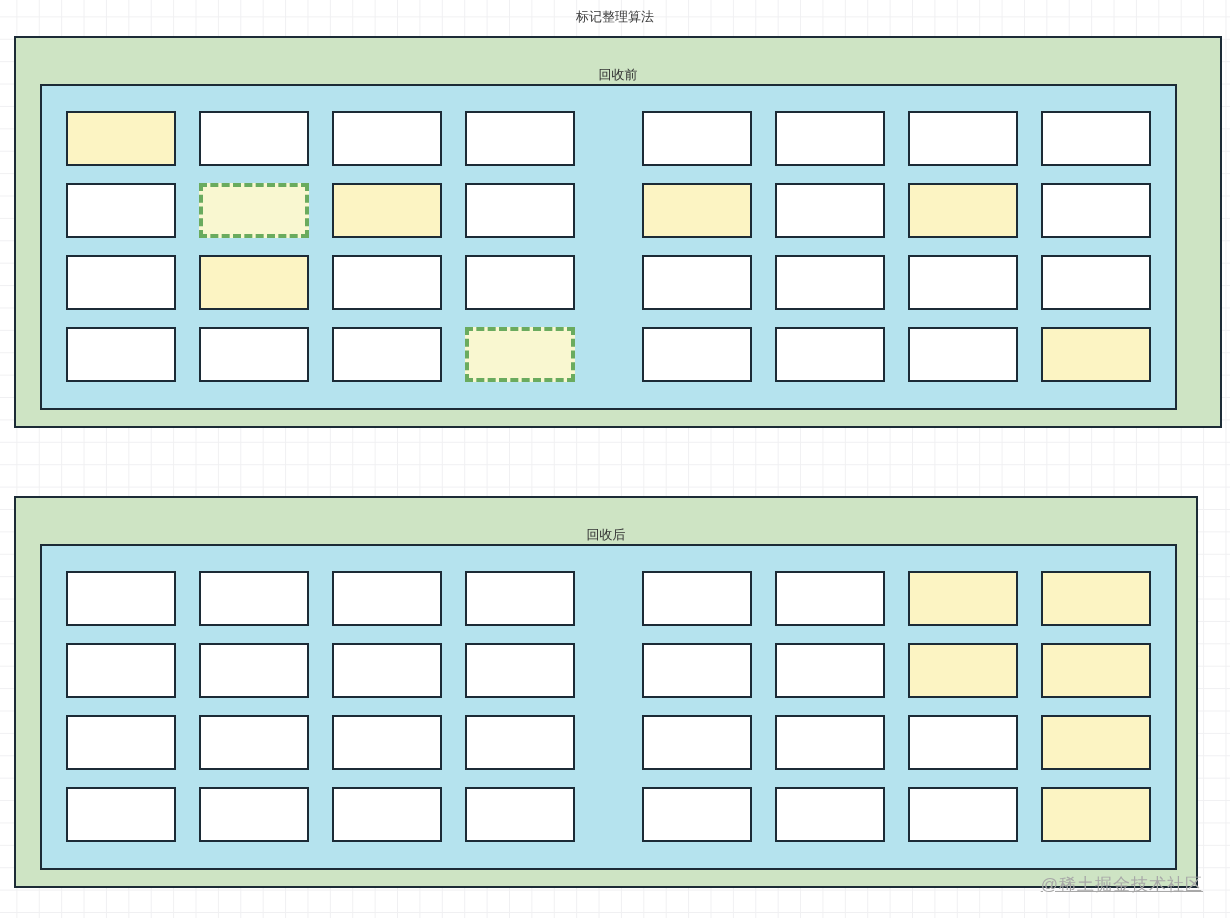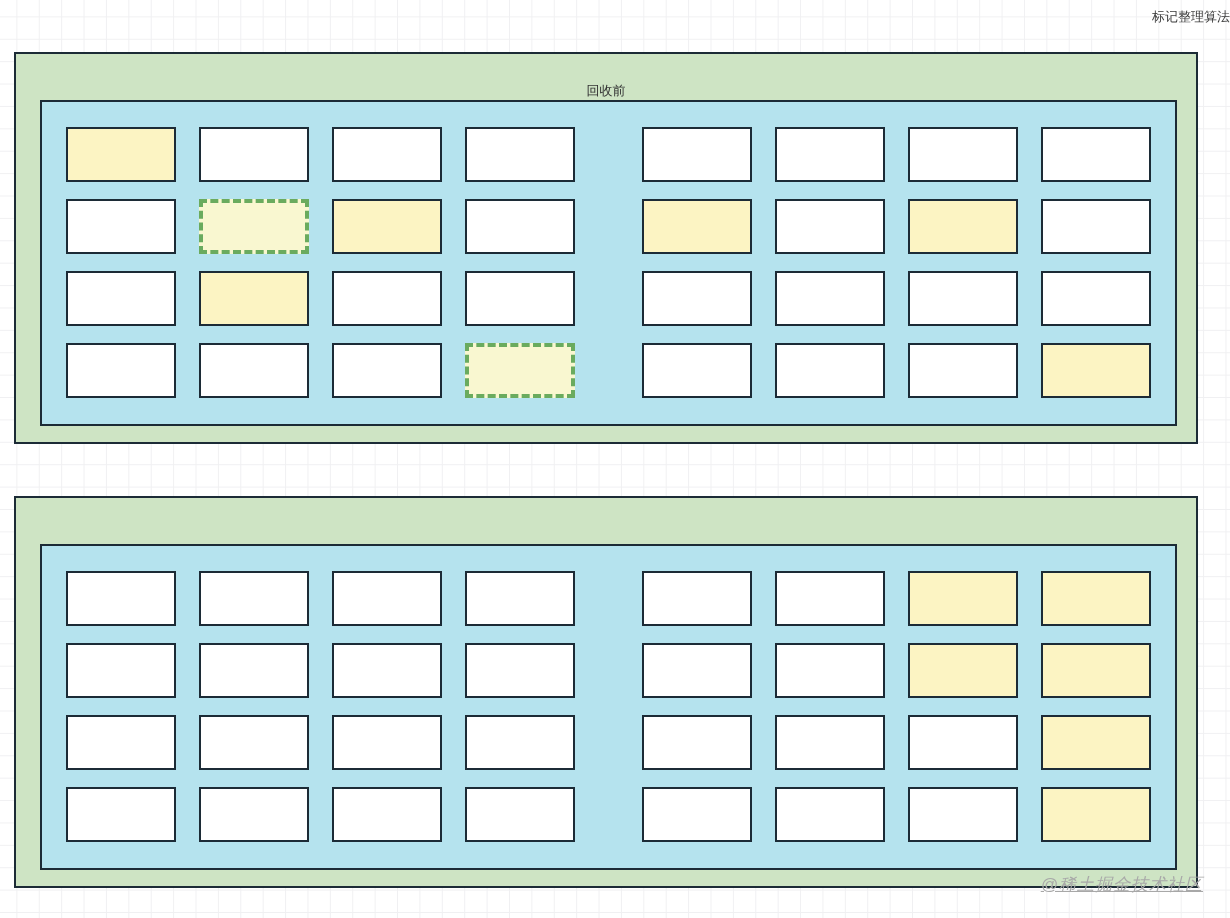--- a/index.html
+++ b/index.html
@@ -23,33 +23,33 @@
       linear-gradient(var(--grid-line) 1px, transparent 1px),
       linear-gradient(90deg, var(--grid-line) 1px, transparent 1px);
     background-size: 22.4px 22.4px;
     background-position: -6px -6px;
   }
   .diagram-title {
     position: absolute;
     top: 8px;
     left: 0;
     width: 100%;
-    text-align: right;
+    text-align: center;
     font-size: 13px;
     color: #3a3a3a;
   }
   .panel {
     position: absolute;
     left: 14px;
     width: 1180px;
     height: 388px;
     background: var(--panel-bg);
     border: 2px solid var(--block-border);
   }
-  .panel-before { top: 52px; }
+  .panel-before { top: 36px; padding-left: 24px; }
   .panel-after  { top: 496px; }
   .panel-label {
     position: absolute;
     top: 28px;
     left: 0;
     width: 100%;
     text-align: center;
     font-size: 13px;
     color: #333333;
   }
@@ -91,21 +91,20 @@
   }
   .watermark-juejin {
     position: absolute;
     top: 873px;
     right: 27px;
     font-size: 17px;
     color: #a8a8a8;
     text-decoration: underline;
     letter-spacing: 1px;
     cursor: pointer;
-    font-style: italic;
   }
   .watermark-csdn {
     position: absolute;
     top: 891px;
     right: 16px;
     font-size: 19px;
     color: #9d9d9d;
     letter-spacing: 1px;
   }
 </style>
@@ -158,20 +157,21 @@
             <div class="block free"></div>
             <div class="block free"></div>
             <div class="block free"></div>
             <div class="block live"></div>
           </div>
         </div>
     </div>
   </section>
 
   <section class="panel panel-after">
+    <div class="panel-label">回收后</div>
     <div class="memory-box">
       <div class="mem-grid">
           <div class="mem-row">
             <div class="block free"></div>
             <div class="block free"></div>
             <div class="block free"></div>
             <div class="block free"></div>
             <div class="block free"></div>
             <div class="block free"></div>
             <div class="block live"></div>

